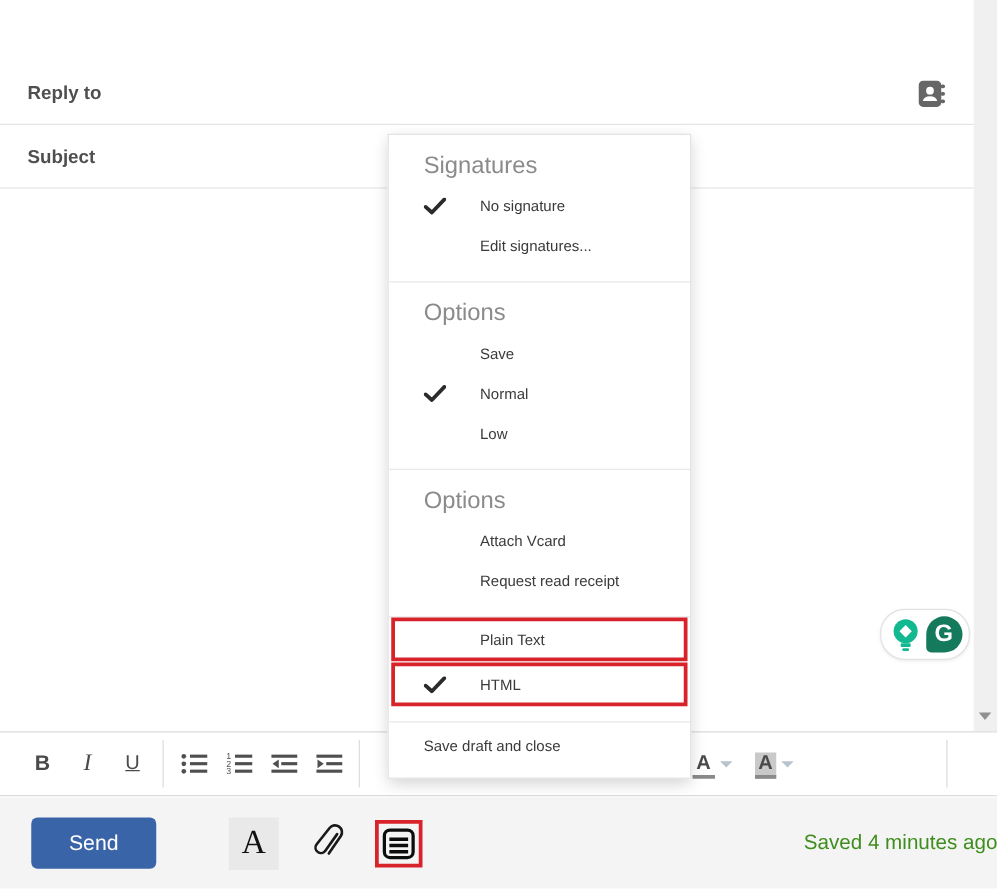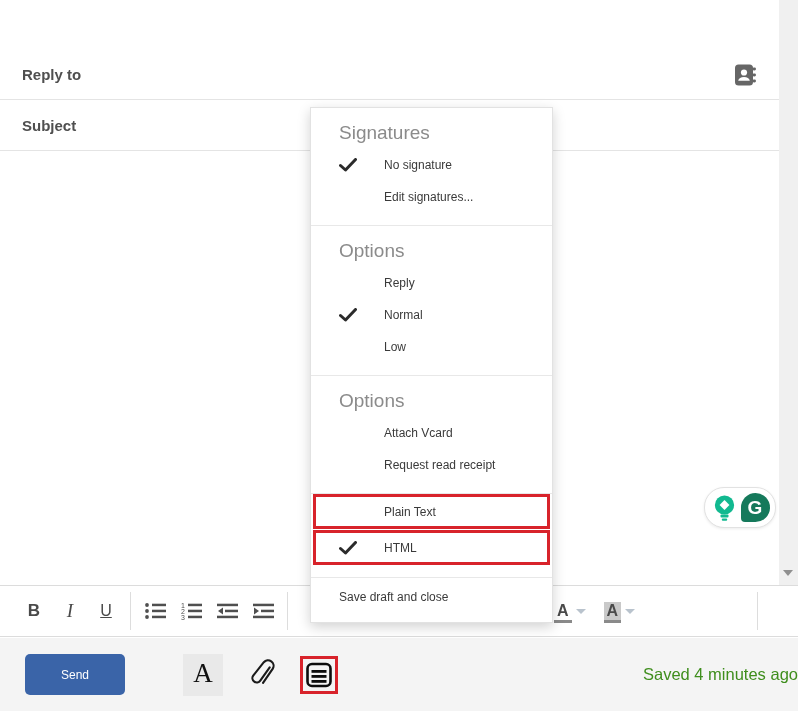--- a/index.html
+++ b/index.html
@@ -48,21 +48,21 @@
   .color-a{font-size:16px;font-weight:bold;color:#4a4a4a;border-bottom:3px solid #8a8a8a;
         padding:0 3px 1px;line-height:18px;}
   .bg-a{background:#c9c9c9;}
   .dd-arrow{width:0;height:0;border-left:5px solid transparent;border-right:5px solid transparent;
         border-top:5px solid #b9c3cd;margin:0 10px 0 4px;cursor:pointer;}
   .tb-colorbtn{background:none;border:none;cursor:pointer;padding:0;margin-left:8px;}
   .tsep-end{margin-left:auto;margin-right:40px;}
   
   .bottombar{position:absolute;top:638px;left:0;right:0;height:73px;background:#f4f4f4;
         display:flex;align-items:center;padding-left:25px;box-sizing:border-box;}
-  .send-btn{width:100px;height:41px;background:#3a64a8;color:#fff;font-size:12px;
+  .send-btn{width:100px;height:41px;background:#3a64a8;color:#fff;font-size:17px;
         font-family:"Liberation Sans",sans-serif;border:none;border-radius:5px;cursor:pointer;}
   .fmt-btn{width:40px;height:42px;margin-left:58px;background:#e9e9e9;border:none;cursor:pointer;
         font-family:"Liberation Serif",serif;font-size:27px;color:#111;display:flex;
         align-items:center;justify-content:center;padding:0 0 3px 0;}
   .clip-btn{background:none;border:none;cursor:pointer;margin-left:26px;padding:0;display:flex;}
   .redbox-wrap{border:3px solid #d8232b;margin-left:24px;padding:1px;display:flex;background:#f4f4f4;}
   .opt-btn{background:none;border:none;cursor:pointer;padding:0;display:flex;}
   .saved{margin-left:auto;font-size:16.5px;color:#3f8e1d;}
   
   .menu{position:absolute;top:107px;left:310px;width:243px;background:#fff;z-index:20;
@@ -208,21 +208,21 @@
     </div>
     <div class="m-item">
       <span class="check-col"></span>
       <span>Edit signatures...</span>
     </div>
 
     <div class="m-div"></div>
     <div class="m-header">Options</div>
     <div class="m-item">
       <span class="check-col"></span>
-      <span>Reply</span>
+      <span>Save</span>
     </div>
     <div class="m-item">
       <span class="check-col">
         <span class="check-icon">
             <svg width="18" height="14" viewBox="0 0 18 14">
               <path d="M1.5 7.5 L6.5 12 L16.5 1.5" fill="none" stroke="#2b2b2b" stroke-width="3" stroke-linecap="round" stroke-linejoin="round"></path>
             </svg>
           </span>
       </span>
       <span>Normal</span>

